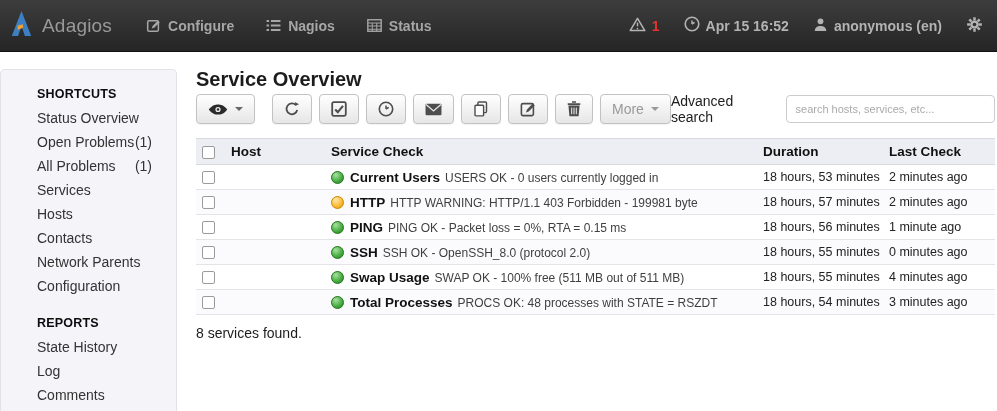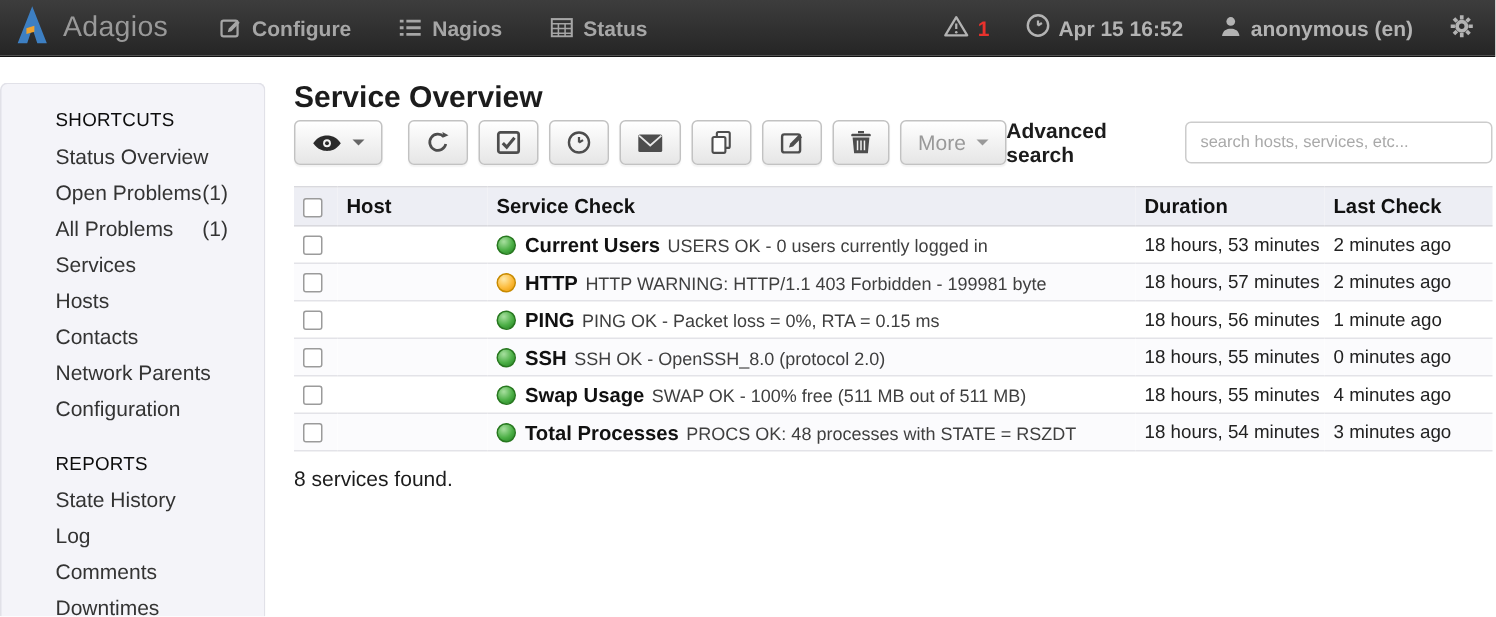--- a/index.html
+++ b/index.html
@@ -1,38 +1,38 @@
 <!DOCTYPE html>
 <html><head>
 <meta charset="utf-8">
 <style>
   * { margin:0; padding:0; box-sizing:border-box; }
   html,body { width:997px; height:411px; overflow:hidden; background:#fff;
     font-family:"Liberation Sans", sans-serif; }
 
   
-  .navbar { height:38px; display:flex; align-items:center; padding:0 14px 0 10px;
+  .navbar { height:52px; display:flex; align-items:center; padding:0 14px 0 10px;
     background:linear-gradient(#3d3d3d,#252525); border-bottom:1px solid #111; }
   .brand-wrap { display:flex; align-items:center; gap:9px; margin-right:34px; }
   .brand { color:#999; font-size:19px; letter-spacing:.2px; }
   .nav-items { display:flex; align-items:center; gap:32px; }
   .nav-item { display:flex; align-items:center; gap:7px; color:#a6a6a6;
     font-weight:bold; font-size:14px; cursor:pointer; }
   .nav-item svg { display:block; }
   .nav-right { margin-left:auto; display:flex; align-items:center; gap:24px; }
   .nav-stat { display:flex; align-items:center; gap:6px; color:#b3b3b3;
     font-weight:bold; font-size:14px; }
   .alert-num { color:#e9322d; font-weight:bold; font-size:14px; }
 
   
   .page { display:flex; height:373px; }
   .sidebar { width:177px; flex:none; margin-top:17px; background:#f4f4f9;
     border:1px solid #e1e1e8; border-bottom:none; border-radius:5px 5px 0 0;
     padding-top:13px; }
-  .side-title { font-size:12.5px; font-weight:normal; color:#0c0c0c;
+  .side-title { font-size:12.5px; font-weight:bold; color:#0c0c0c;
     padding:4px 24px 5px 36px; letter-spacing:.2px; }
   .side-title.second { margin-top:14px; }
   .side-item { display:flex; font-size:14px; color:#333; line-height:24px;
     padding:0 24px 0 36px; cursor:pointer; }
   .side-count { margin-left:auto; color:#333; }
 
   .content { flex:1; padding:16px 2px 0 19px; }
   .page-title { font-size:20px; font-weight:bold; color:#1c1c1c; margin-bottom:2px; }
 
   
@@ -43,21 +43,21 @@
     box-shadow:inset 0 1px 0 rgba(255,255,255,.5), 0 1px 1px rgba(0,0,0,.05); }
   .btn svg { display:block; }
   .btn.gap-l { margin-left:17px; }
   .btn.gap-s { margin-left:7px; }
   .btn-more { color:#999; font-weight:normal; }
   .caret { width:0; height:0; border-left:4px solid transparent; border-right:4px solid transparent;
     border-top:4px solid #666; display:inline-block; margin-left:2px; }
   .btn-more .caret { border-top-color:#999; }
 
   .search-group { margin-left:auto; display:flex; align-items:center; gap:9px; }
-  .search-label { font-size:14px; font-weight:bold; color:#1c1c1c; }
+  .search-label { font-size:14px; font-weight:normal; color:#1c1c1c; }
   .search-input { width:214px; height:28px; border:1px solid #ccc; border-radius:4px;
     padding:0 9px; font-size:11px; color:#555; font-family:"Liberation Sans",sans-serif; }
   .search-input::placeholder { color:#a9a9a9; }
 
   
   table { width:100%; border-collapse:collapse; margin-top:13px; table-layout:fixed; }
   thead th { background:#edeef4; text-align:left; font-size:13.5px; font-weight:bold;
     color:#111; padding:5px 6px; border-top:1px solid #d9d9de; border-bottom:1px solid #d9d9de; height:26px; }
   tbody td { padding:4px 6px; border-bottom:1px solid #e3e3e8; height:25px;
     font-size:12.5px; color:#222; white-space:nowrap; overflow:hidden; vertical-align:middle; }

